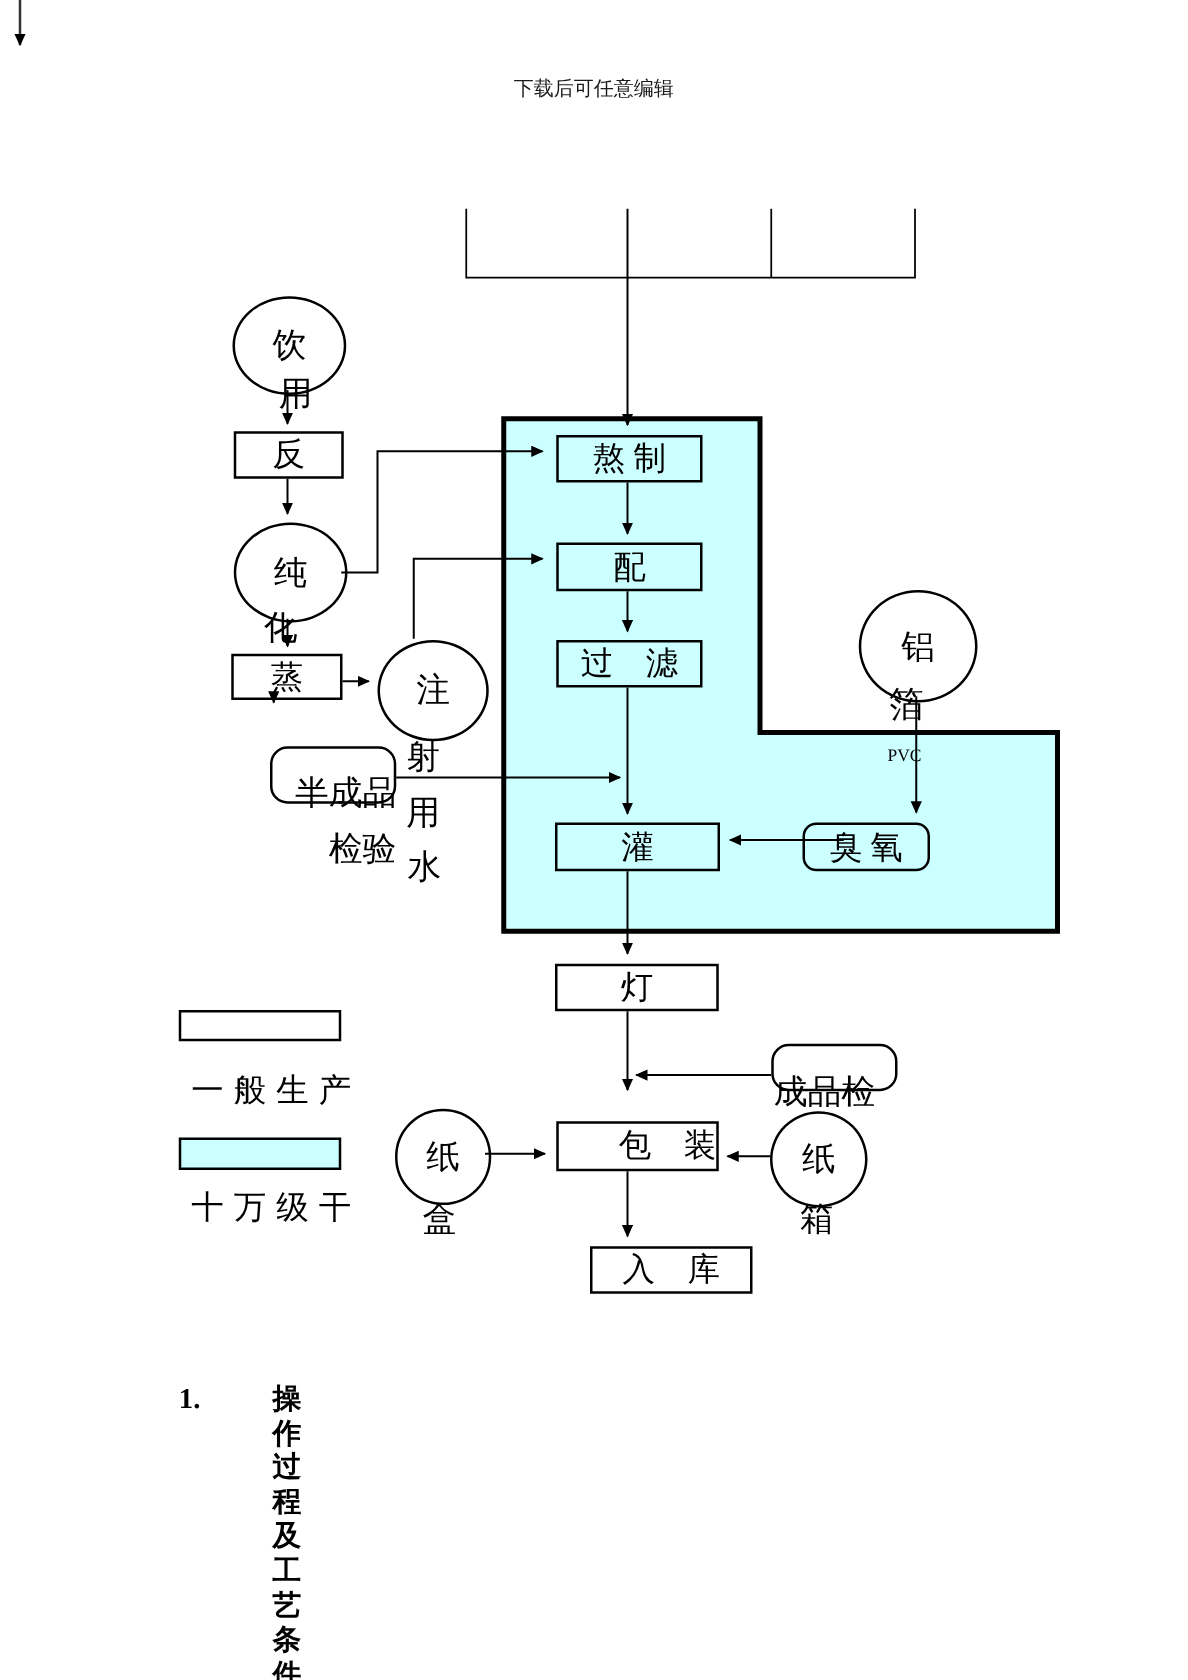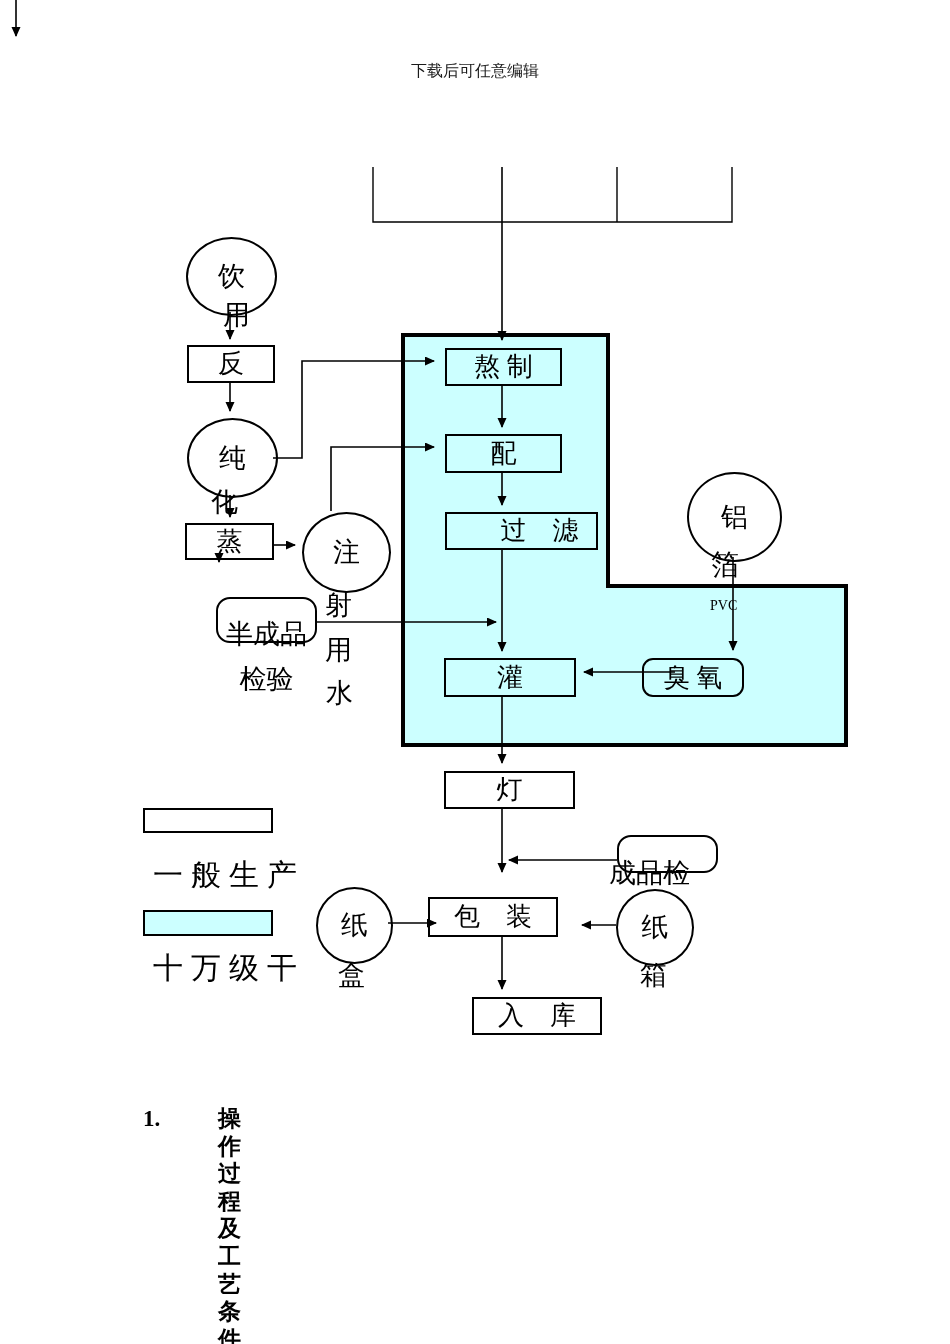--- a/index.html
+++ b/index.html
@@ -16,22 +16,22 @@
   }
   .ellipse{
     position:absolute;border:2px solid #000;border-radius:50%;background:transparent;
     display:flex;align-items:center;justify-content:center;
     font-size:27px;line-height:1;
   }
   .rbox{position:absolute;border:2px solid #000;border-radius:14px;background:transparent;}
   .lbl{position:absolute;line-height:1;white-space:pre;}
   .lbl.c27{font-size:27px;}
   .lbl.c28{font-size:28px;}
-  .centered{text-align:center;}
-  .legend-label{font-size:30px;letter-spacing:8px;}
+  .centered{text-align:right;}
+  .legend-label{font-size:26px;letter-spacing:8px;}
   .header-note{position:absolute;left:0;right:0;top:61px;text-align:center;font-size:16px;color:#1a1a1a;}
   .pvc{position:absolute;left:710px;top:598px;font-size:14px;}
   .heading{position:absolute;top:1105px;left:0;font-weight:bold;font-size:23px;line-height:1.2;}
   .heading .num{position:absolute;left:143px;top:0;}
   .heading .txt{position:absolute;left:218px;top:0;}
   .para-line{position:absolute;font-size:23px;line-height:1.2;white-space:pre;}
   .legend-swatch{position:absolute;border:2px solid #000;background:#fff;}
 </style>
 </head>
 <body>
@@ -103,21 +103,21 @@
   <div class="rbox" style="left:216px;top:597px;width:97px;height:42px;"></div>
   <div class="lbl c27 centered" style="left:216px;top:621px;width:101px;">半成品</div>
   <div class="lbl c27 centered" style="left:216px;top:666px;width:101px;">检验</div>
 
   <div class="box" style="left:445px;top:348px;width:113px;height:34px;">
     <span>熬 制</span>
   </div>
   <div class="box" style="left:445px;top:434px;width:113px;height:35px;">
     <span>配</span>
   </div>
-  <div class="box" style="left:445px;top:512px;width:113px;height:34px;padding-left:36px;">
+  <div class="box" style="left:445px;top:512px;width:113px;height:34px;">
     <span>过　滤</span>
   </div>
   <div class="box" style="left:444px;top:658px;width:128px;height:35px;">
     <span>灌</span>
   </div>
   <div class="box" style="left:642px;top:658px;width:98px;height:35px;border-radius:11px;">
     <span>臭 氧</span>
   </div>
 
   <div class="ellipse" style="left:687px;top:472px;width:91px;height:86px;">
@@ -126,21 +126,21 @@
   <div class="lbl c28" style="left:711px;top:551px;">箔</div>
   <div class="pvc">PVC</div>
 
   <div class="box" style="left:444px;top:771px;width:127px;height:34px;">
     <span>灯</span>
   </div>
 
   <div class="rbox" style="left:617px;top:835px;width:97px;height:34px;"></div>
   <div class="lbl c27 centered" style="left:599px;top:860px;width:101px;">成品检</div>
 
-  <div class="box" style="left:428px;top:897px;width:126px;height:36px;">
+  <div class="box" style="left:445px;top:897px;width:126px;height:36px;justify-content:flex-end;">
     <span>包　装</span>
   </div>
 
   <div class="ellipse" style="left:316px;top:887px;width:73px;height:73px;">
     <span>纸</span>
   </div>
   <div class="lbl c27" style="left:338px;top:962px;">盒</div>
 
   <div class="ellipse" style="left:616px;top:889px;width:74px;height:73px;">
     <span>纸</span>

